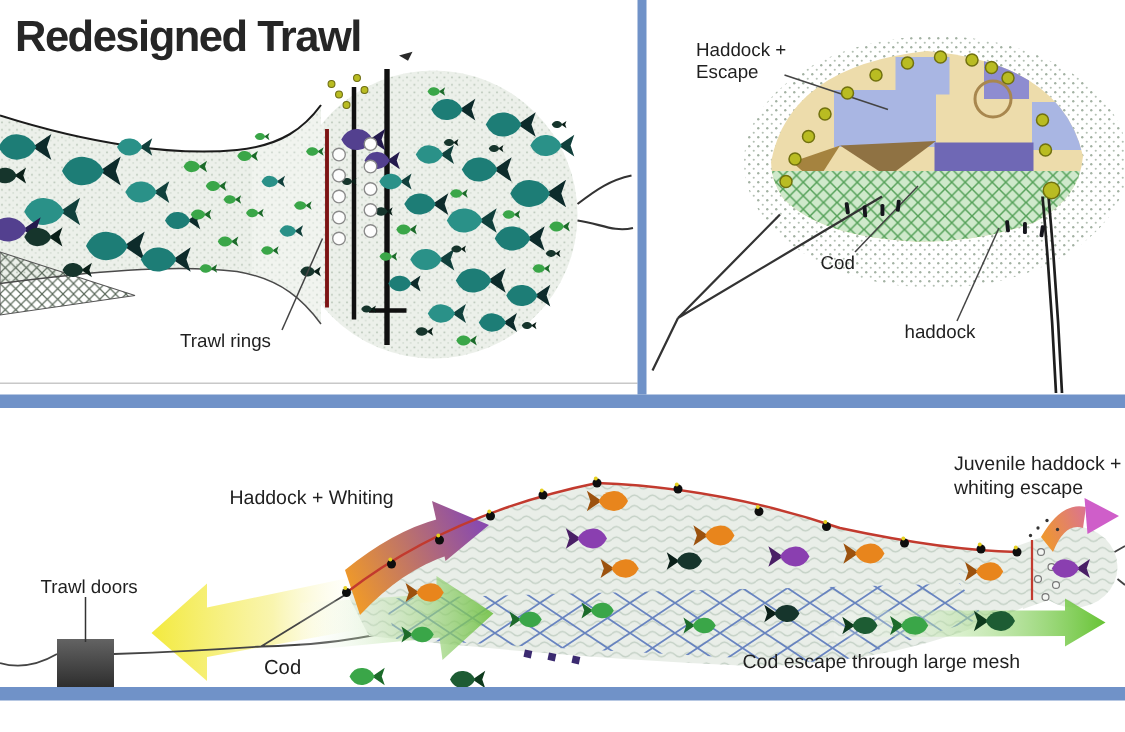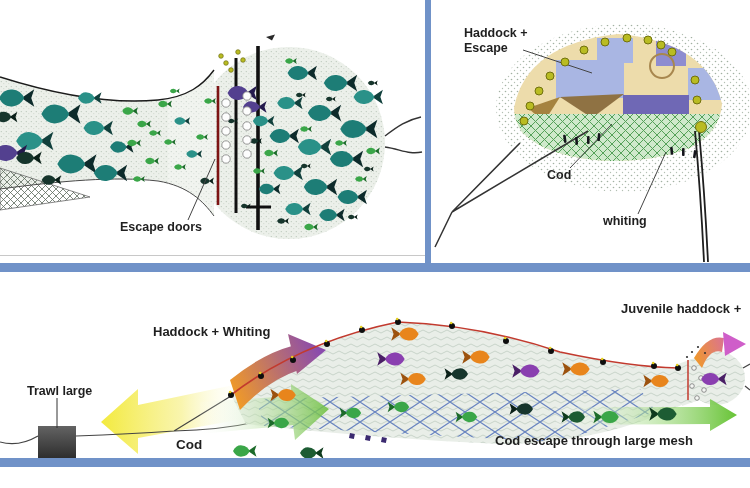--- a/index.html
+++ b/index.html
@@ -7,31 +7,31 @@
          font-family:"Liberation Sans",sans-serif;}
   .panel-svg{position:absolute;}
   #svg1{left:0;top:0;}
   #svg2{left:432px;top:0;}
   #svg3{left:0;top:272px;}
   .divider{position:absolute;background:var(--divider_blue,#7092c8);}
   #div-vertical{left:425px;top:0;width:6px;height:263px;}
   #div-horizontal{left:0;top:263px;width:750px;height:9px;}
   #seafloor-bar{left:0;top:458px;width:750px;height:9px;}
   #panel1-bottom-edge{position:absolute;left:0;top:255px;width:425px;height:1px;background:#9a9a9a;opacity:.55;}
-  .label{position:absolute;color:var(--label_ink,#1f1f1f);font-weight:700;line-height:1.22;white-space:nowrap;}
+  .label{position:absolute;color:var(--label_ink,#1f1f1f);font-weight:400;line-height:1.22;white-space:nowrap;}
   #page-title{left:10px;top:8px;font-size:29px;font-weight:800;letter-spacing:-1px;color:var(--title_ink,#262626);}
   #lbl-escape-rings{left:120px;top:220px;font-size:12.5px;}
   #lbl-haddock-top{left:464px;top:26px;font-size:12.5px;}
   #lbl-cod-top{left:547px;top:168px;font-size:12.5px;}
   #lbl-hydro{left:583px;top:214px;font-size:12.5px;}
   #lbl-hydro .l2{margin-left:20px;}
   #lbl-haddock-bottom{left:137px;top:324px;font-size:13px;padding-left:16px;}
   #lbl-trawl-doors{left:27px;top:384px;font-size:12.5px;}
   #lbl-cod-bottom{left:176px;top:437px;font-size:13.5px;}
-  #lbl-juvenile{left:621px;top:301px;font-size:13px;}
+  #lbl-juvenile{left:636px;top:301px;font-size:13px;}
   #lbl-cod-escape{left:495px;top:433px;font-size:13px;}
   .l1,.l2{display:block;}
 </style>
 </head>
 <body>
 
 <div class="stage">
 
   <svg id="svg1" class="panel-svg" width="425" height="262" viewBox="0 0 425 262">
     <defs>
@@ -594,29 +594,31 @@
       </g>
     <rect x="38" y="154" width="38" height="32" fill="url(#g-door)"></rect>
     <line x1="57" y1="126" x2="57" y2="156" stroke="#333" stroke-width="1"></line>
   </svg>
 
   <div id="panel1-bottom-edge"></div>
   <div id="div-vertical" class="divider"></div>
   <div id="div-horizontal" class="divider"></div>
   <div id="seafloor-bar" class="divider"></div>
 
-  <div class="label" id="lbl-escape-rings">Escape doors</div>
+  <div class="label" id="page-title">Redesigned Trawl</div>
+  <div class="label" id="lbl-escape-rings">Trawl rings</div>
   <div class="label" id="lbl-haddock-top">
     <span class="l1">Haddock +</span>
     <span class="l2">Escape</span>
   </div>
   <div class="label" id="lbl-cod-top">Cod</div>
   <div class="label" id="lbl-hydro">
-    <span class="l2">whiting</span>
+    <span class="l2">haddock</span>
   </div>
   <div class="label" id="lbl-haddock-bottom">Haddock + Whiting</div>
-  <div class="label" id="lbl-trawl-doors">Trawl large</div>
+  <div class="label" id="lbl-trawl-doors">Trawl doors</div>
   <div class="label" id="lbl-cod-bottom">Cod</div>
   <div class="label" id="lbl-juvenile">
     <span class="l1">Juvenile haddock +</span>
+    <span class="l2">whiting escape</span>
   </div>
   <div class="label" id="lbl-cod-escape">Cod escape through large mesh</div>
 </div>
 
 </body></html>

